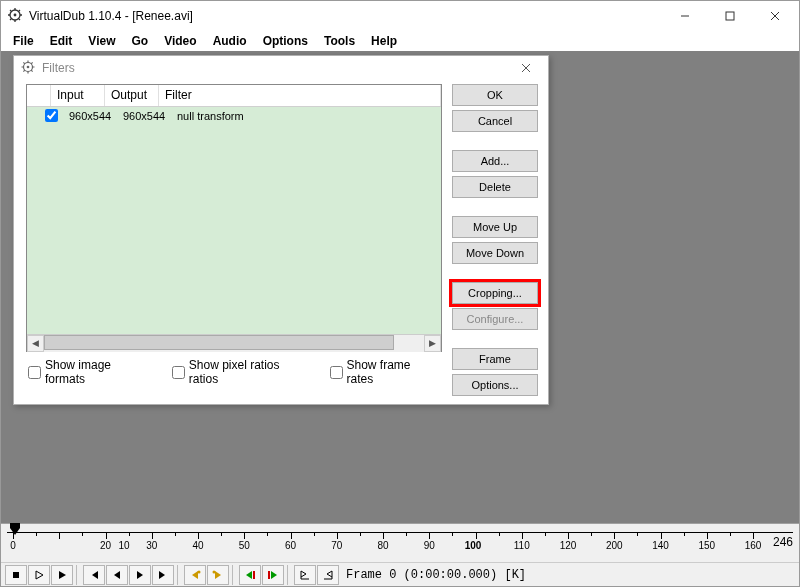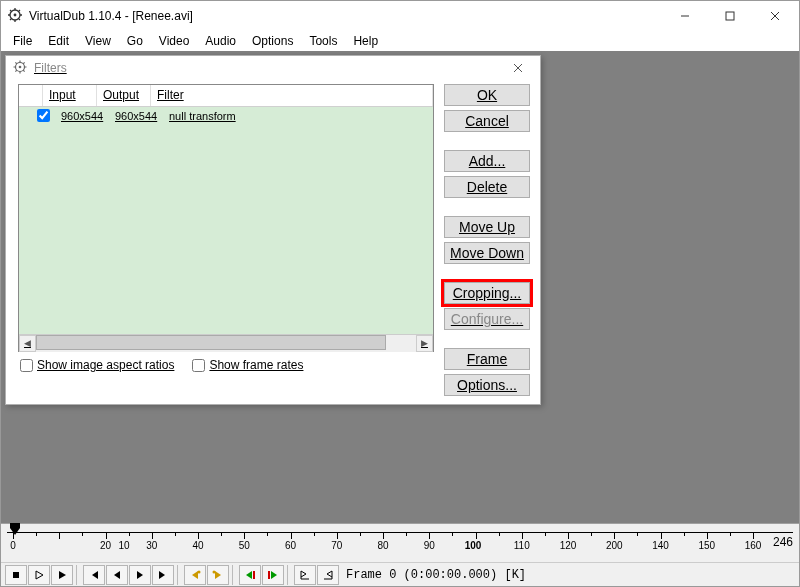--- a/index.html
+++ b/index.html
@@ -6,26 +6,26 @@
 body { background: #fff; width: 800px; height: 587px; overflow: hidden; position: relative; }
 
 
 .main-window { width: 800px; height: 587px; border: 1px solid #999; background: #7f1d1d; display: flex; flex-direction: column; }
 .titlebar { height: 30px; background: #fff; display: flex; align-items: center; padding: 0 2px 0 6px; }
 .titlebar .app-icon svg { width: 16px; height: 16px; }
 .titlebar .title { margin-left: 6px; flex: 1; color: #000; }
 .titlebar .win-btn { width: 45px; height: 28px; display: flex; align-items: center; justify-content: center; color: #555; cursor: default; }
 
 .menubar { height: 20px; display: flex; align-items: center; padding: 0 4px; background: #fff; }
-.menubar .menu-item { padding: 1px 8px; color: #000; cursor: default; }
+.menubar .menu-item { padding: 1px 8px; color: #000; cursor: default; font-weight: bold; }
 
 .client-area { flex: 1; background: #808080; position: relative; }
 
 
-.dialog { position: absolute; left: 4px; top: 4px; width: 536px; height: 350px; background: #fff; border: 1px solid #b0b0b0; box-shadow: 2px 2px 6px rgba(0,0,0,.25); display: flex; flex-direction: column; text-decoration: underline; }
+.dialog { position: absolute; left: 12px; top: 4px; width: 536px; height: 350px; background: #fff; border: 1px solid #b0b0b0; box-shadow: 2px 2px 6px rgba(0,0,0,.25); display: flex; flex-direction: column; }
 .dialog-title { height: 30px; display: flex; align-items: center; padding: 0 6px; }
 .dialog-title .dlg-icon svg { width: 16px; height: 16px; }
 .dialog-title .dlg-label { margin-left: 6px; flex: 1; color: #888; }
 .dialog-title .dlg-close { width: 32px; height: 24px; display: flex; align-items: center; justify-content: center; color: #666; cursor: default; }
 .dialog-body { flex: 1; display: flex; padding: 4px 10px 10px 12px; gap: 10px; }
 .filter-pane { flex: 1; display: flex; flex-direction: column; }
 .filter-table { border: 1px solid #888; background: #d6ecd6; height: 268px; display: flex; flex-direction: column; }
 .filter-header { display: flex; background: #fff; border-bottom: 1px solid #d0d0d0; height: 22px; }
 .filter-header .col { padding: 3px 6px; border-right: 1px solid #e0e0e0; color: #000; }
 .col-chk { width: 24px; }
@@ -39,21 +39,21 @@
 .scroll-strip { height: 17px; background: #f0f0f0; border-top: 1px solid #ccc; display: flex; align-items: center; }
 .scroll-strip .arrow { width: 17px; height: 17px; background: #f0f0f0; border: 1px solid #ccc; display: flex; align-items: center; justify-content: center; font-size: 9px; color: #555; }
 .scroll-strip .track { flex: 1; height: 17px; background: #efefef; position: relative; }
 .scroll-strip .thumb { position: absolute; left: 0; top: 0; height: 15px; width: 92%; background: #cfcfcf; border: 1px solid #aaa; }
 
 .check-row { display: flex; gap: 18px; padding: 6px 2px 0; }
 .check-row label { display: flex; align-items: center; gap: 4px; color: #000; font-size: 11px; }
 
 .button-col { width: 86px; display: flex; flex-direction: column; gap: 4px; }
 .button-col .spacer { height: 10px; }
-.btn { height: 22px; background: #e1e1e1; border: 1px solid #adadad; color: #000; cursor: default; text-align: center; line-height: 20px; font-size: 14px; }
+.btn { height: 22px; background: #e1e1e1; border: 1px solid #adadad; color: #000; cursor: default; text-align: center; line-height: 20px; font-size: 11px; }
 .btn.disabled { color: #888; }
 .btn.highlight { outline: 3px solid #f00; outline-offset: 0; position: relative; z-index: 2; }
 
 
 .bottom-area { background: #f0f0f0; border-top: 1px solid #a0a0a0; }
 .timeline { height: 38px; background: #f0f0f0; position: relative; padding: 4px 6px 0; }
 .ruler { position: relative; height: 20px; border-top: 1px solid #000; margin-top: 4px; }
 .tick { position: absolute; top: 0; width: 1px; height: 6px; background: #000; }
 .tick.minor { height: 3px; }
 .tick-label { position: absolute; top: 7px; font-size: 10px; color: #000; transform: translateX(-50%); }
@@ -147,21 +147,25 @@
               <div class="arrow">◀</div>
               <div class="track">
                   <div class="thumb"></div>
                 </div>
               <div class="arrow">▶</div>
             </div>
           </div>
           <div class="check-row">
             <label>
                 <input type="checkbox" style="">
-                <span>Show image aspect ratios</span>
+                <span>Show image formats</span>
+              </label>
+            <label>
+                <input type="checkbox" style="">
+                <span>Show pixel ratios ratios</span>
               </label>
             <label>
                 <input type="checkbox" style="">
                 <span>Show frame rates</span>
               </label>
           </div>
         </div>
 
         <div class="button-col">
           <div class="btn">OK</div>

